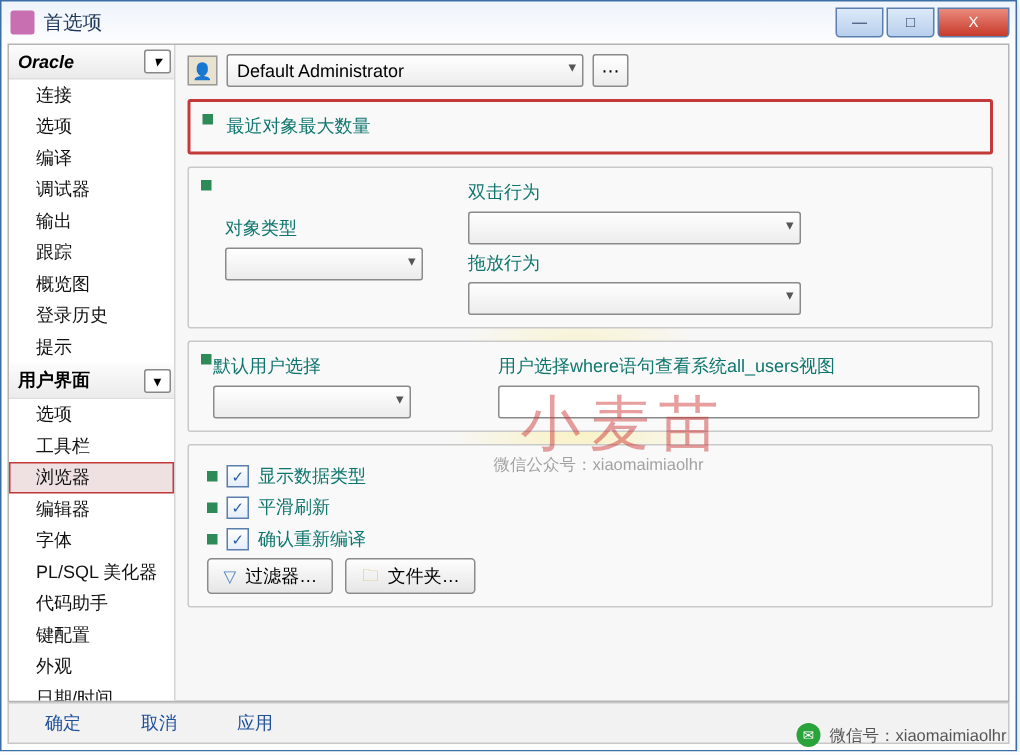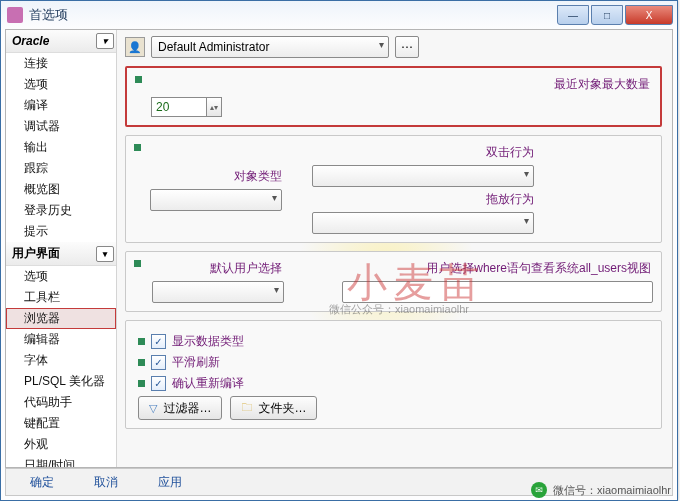--- a/index.html
+++ b/index.html
@@ -22,21 +22,21 @@
   .avatar{width:18px;height:18px;border:1px solid #9a9a9a;background:#e9e2d0;display:flex;align-items:center;justify-content:center;color:#5b8a3a;font-size:11px;}
   .combo{height:20px;border:1px solid #8a8a8a;background:linear-gradient(#fff,#ececec);display:flex;align-items:center;padding:0 20px 0 6px;position:relative;border-radius:2px;}
   .combo::after{content:"▾";position:absolute;right:4px;top:2px;color:#555;font-size:10px;}
   .combo.admin{width:210px;}
   .dots{width:22px;height:20px;border:1px solid #8a8a8a;background:linear-gradient(#fff,#ececec);display:flex;align-items:center;justify-content:center;border-radius:2px;}
   .group{border:1px solid #c9c9c9;border-radius:2px;background:#f9f9f9;margin-bottom:8px;padding:8px 10px;position:relative;}
   .group.highlight{border:2px solid #c43a3a;}
   .gm{position:absolute;width:7px;height:7px;background:#2e8b57;top:8px;left:8px;}
   .grow{display:flex;align-items:center;gap:30px;flex-wrap:wrap;}
   .grow .col{display:flex;flex-direction:column;gap:4px;}
-  .lbl{color:#701a75;text-align:right;}
+  .lbl{color:#0f766e;}
   .numbox{width:46px;height:18px;border:1px solid #8a8a8a;background:#fff;display:flex;align-items:center;padding:0 4px;color:#1a6b1a;}
   .spin{width:14px;height:18px;border:1px solid #8a8a8a;border-left:none;background:linear-gradient(#fff,#e6e6e6);display:flex;align-items:center;justify-content:center;font-size:8px;color:#666;}
   .sel-combo{height:20px;border:1px solid #8a8a8a;background:linear-gradient(#fff,#ececec);width:130px;position:relative;border-radius:2px;}
   .sel-combo::after{content:"▾";position:absolute;right:4px;top:2px;color:#555;font-size:10px;}
   .sel-combo.wide{width:220px;}
   .txtbox{height:20px;border:1px solid #8a8a8a;background:#fff;border-radius:2px;}
   .chkrow{display:flex;align-items:center;gap:6px;margin:4px 0;}
   .chkrow .gm{position:static;}
   .chk{width:13px;height:13px;border:1px solid #5a7fae;background:linear-gradient(#fff,#e4eefb);display:flex;align-items:center;justify-content:center;color:#2a5a9a;font-size:10px;}
   .btns{display:flex;gap:8px;margin-top:4px;}
@@ -107,24 +107,20 @@
         <div class="combo admin">
           <span>Default Administrator</span>
         </div>
         <div class="dots">⋯</div>
       </div>
 
       <div class="group highlight">
         <span class="gm"></span>
         <div style="margin-left:14px">
           <div class="lbl">最近对象最大数量</div>
-          <div style="display:flex;margin-top:4px">
-            <div class="numbox">20</div>
-            <div class="spin">▴▾</div>
-          </div>
         </div>
       </div>
 
       <div class="group">
         <span class="gm"></span>
         <div class="grow" style="margin-left:14px">
           <div class="col">
             <span class="lbl">对象类型</span>
             <div class="sel-combo"></div>
           </div>
@@ -132,21 +128,21 @@
             <span class="lbl">双击行为</span>
             <div class="sel-combo wide"></div>
             <span class="lbl">拖放行为</span>
             <div class="sel-combo wide"></div>
           </div>
         </div>
       </div>
 
       <div class="group">
         <span class="gm"></span>
-        <div class="grow" style="margin-left:16px;gap:60px">
+        <div class="grow" style="margin-left:6px;gap:60px">
           <div class="col" style="width:130px">
             <span class="lbl">默认用户选择</span>
             <div class="sel-combo"></div>
           </div>
           <div class="col" style="flex:1">
             <span class="lbl">用户选择where语句查看系统all_users视图</span>
             <div class="txtbox" style="width:100%"></div>
           </div>
         </div>
       </div>

